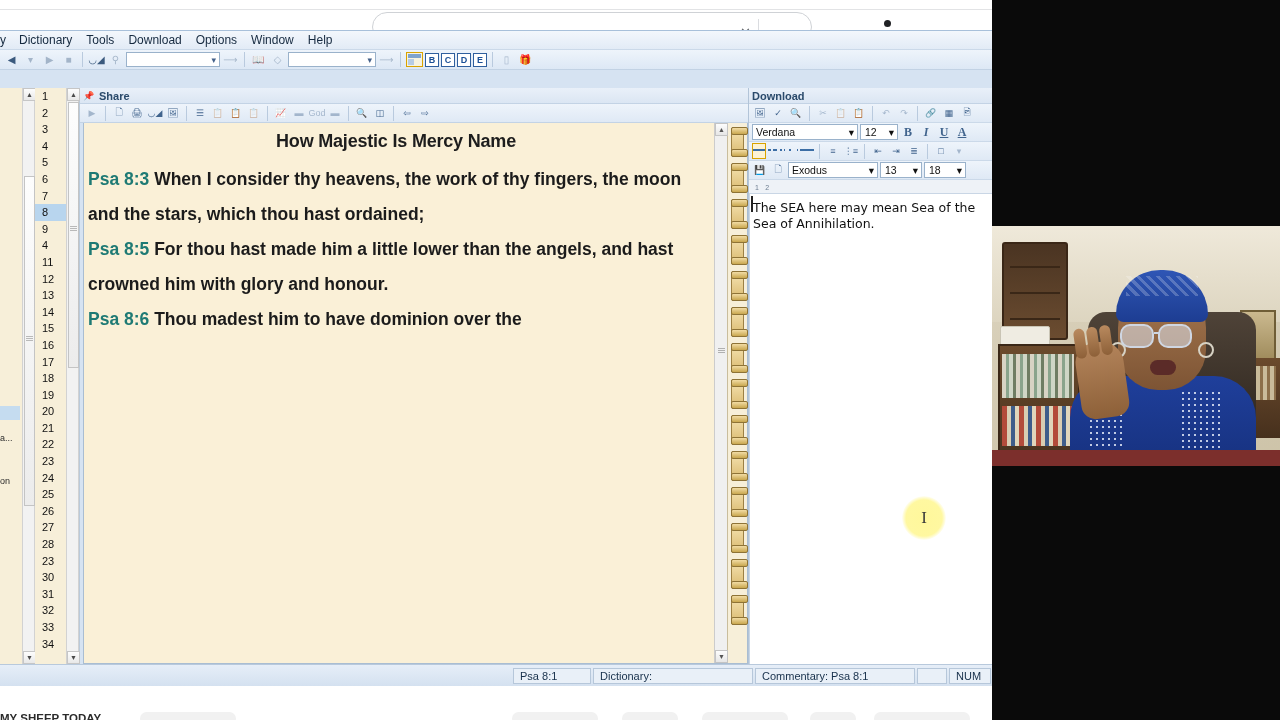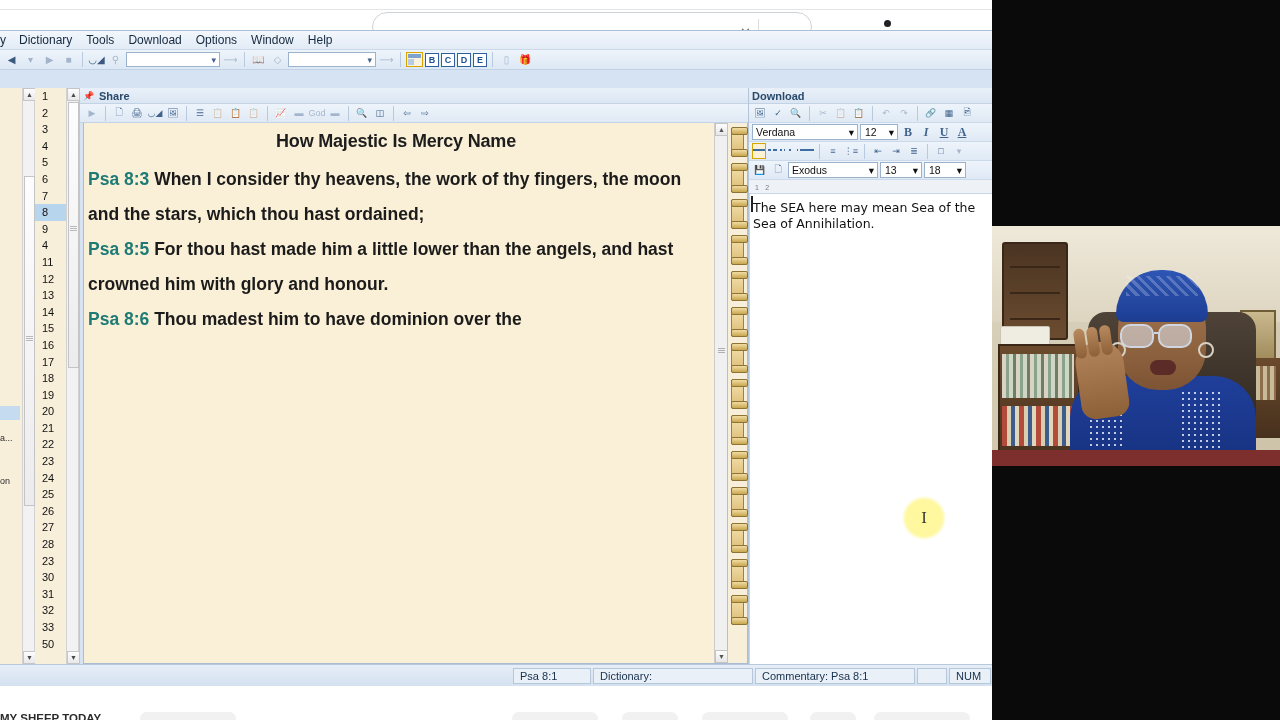--- a/index.html
+++ b/index.html
@@ -466,21 +466,21 @@
             <div class="vnum">24</div>
             <div class="vnum">25</div>
             <div class="vnum">26</div>
             <div class="vnum">27</div>
             <div class="vnum">28</div>
             <div class="vnum">23</div>
             <div class="vnum">30</div>
             <div class="vnum">31</div>
             <div class="vnum">32</div>
             <div class="vnum">33</div>
-            <div class="vnum">50</div>
+            <div class="vnum">34</div>
           </div>
         <div class="scroller">
           <div class="arw up">▲</div>
           <div class="thumb" style="top:14px;height:266px;"></div>
           <div class="grip" style="top:138px;"></div>
           <div class="arw dn">▼</div>
         </div>
       </div>
 
       <div class="biblepanel">

